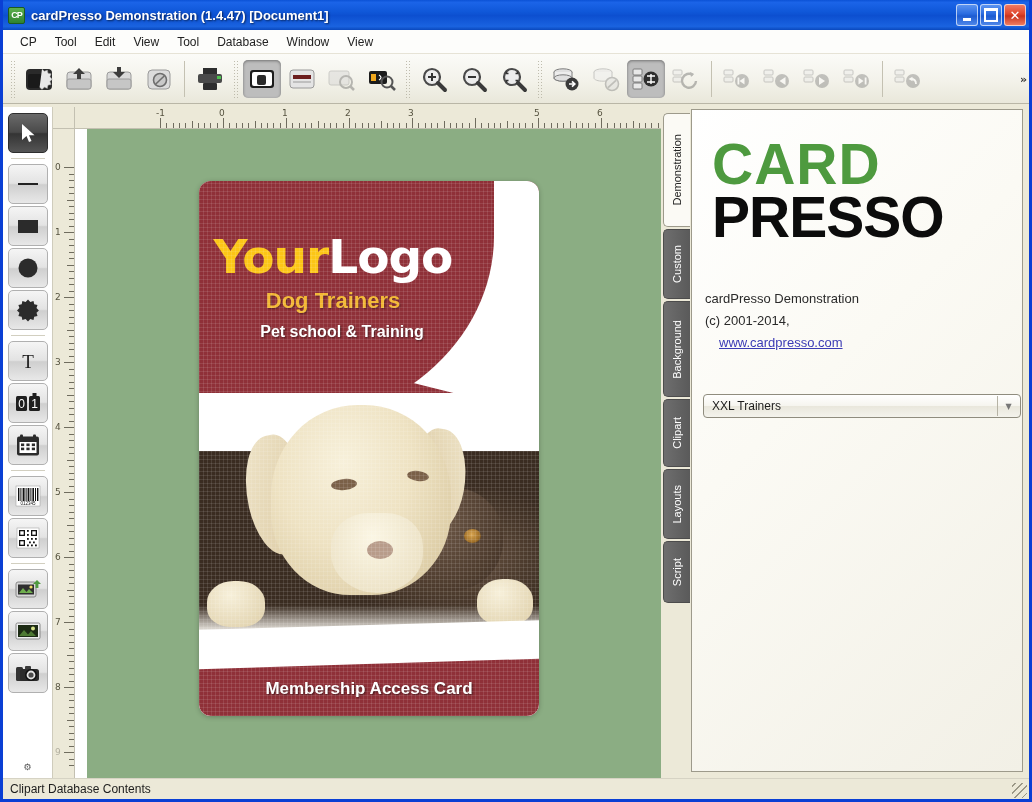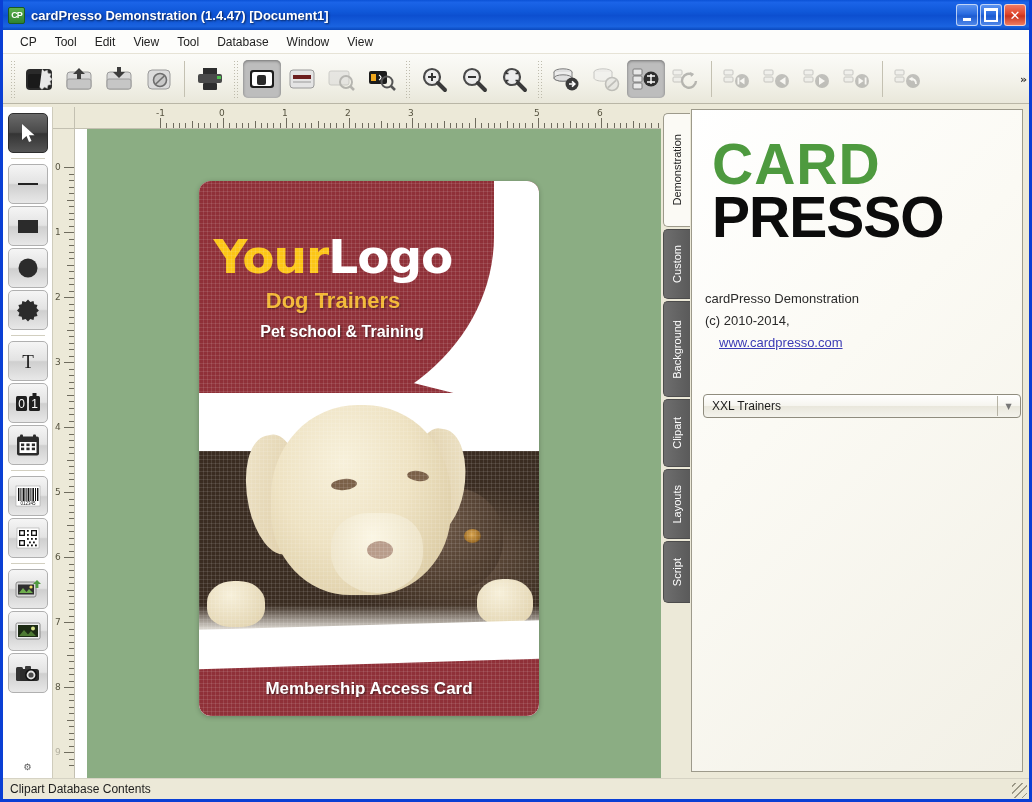--- a/index.html
+++ b/index.html
@@ -1139,21 +1139,21 @@
 
     <div id="rightpanel">
       <div id="rightinner">
         <div class="cp-logo">
           <span class="l1">CARD</span>
           <span class="l2">PRESSO</span>
         </div>
 
         <div class="cp-info">
           <div>cardPresso Demonstration</div>
-          <div>(c) 2010-2014,</div>
+          <div>(c) 2001-2014,</div>
           <a class="cp-link" href="#">www.cardpresso.com</a>
         </div>
 
         <div class="cp-select">
           <span>XXL Trainers</span>
           <span class="arrowbox">▼</span>
         </div>
       </div>
     </div>
 

